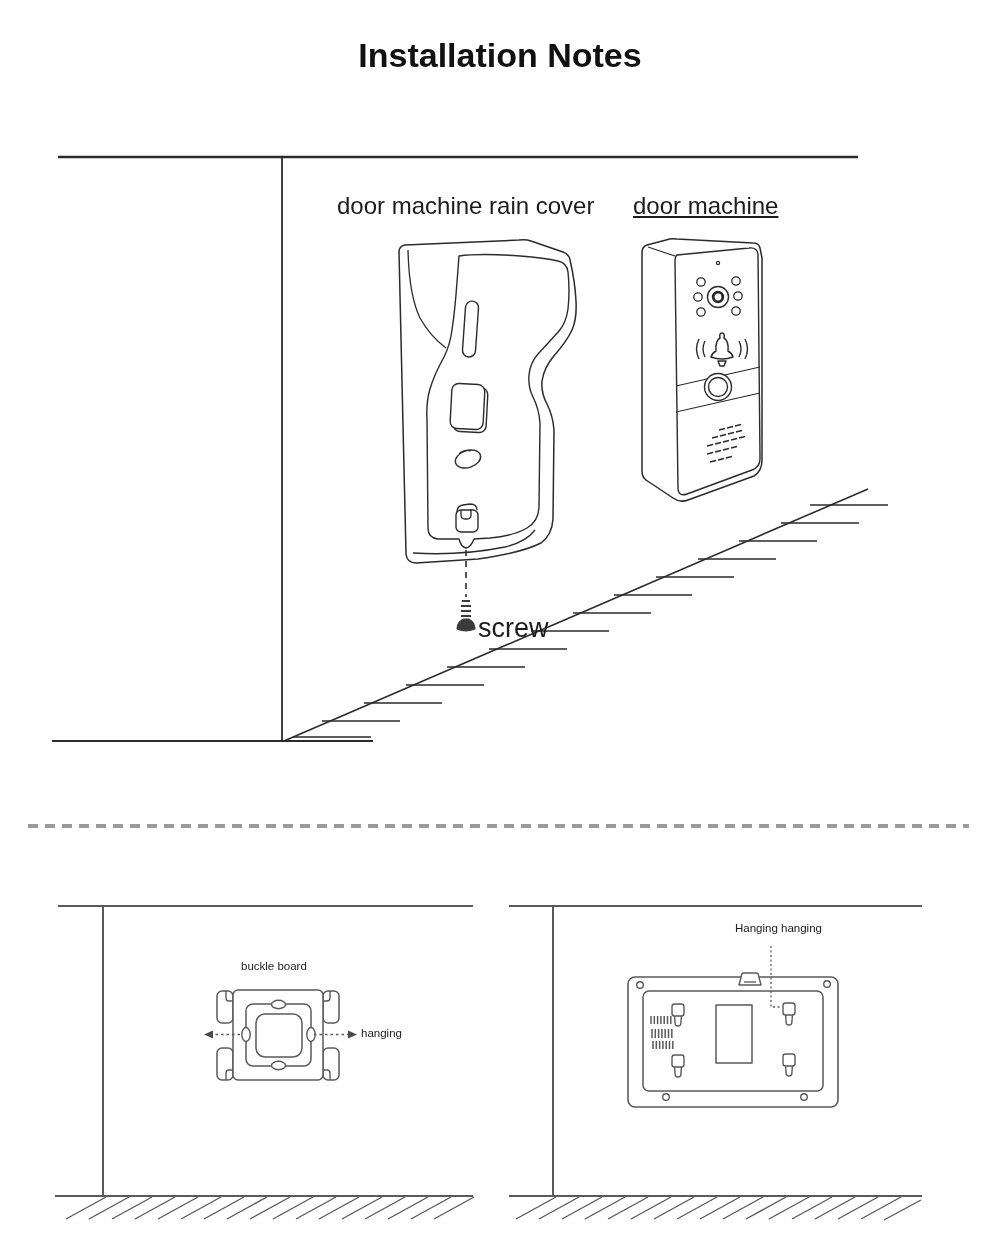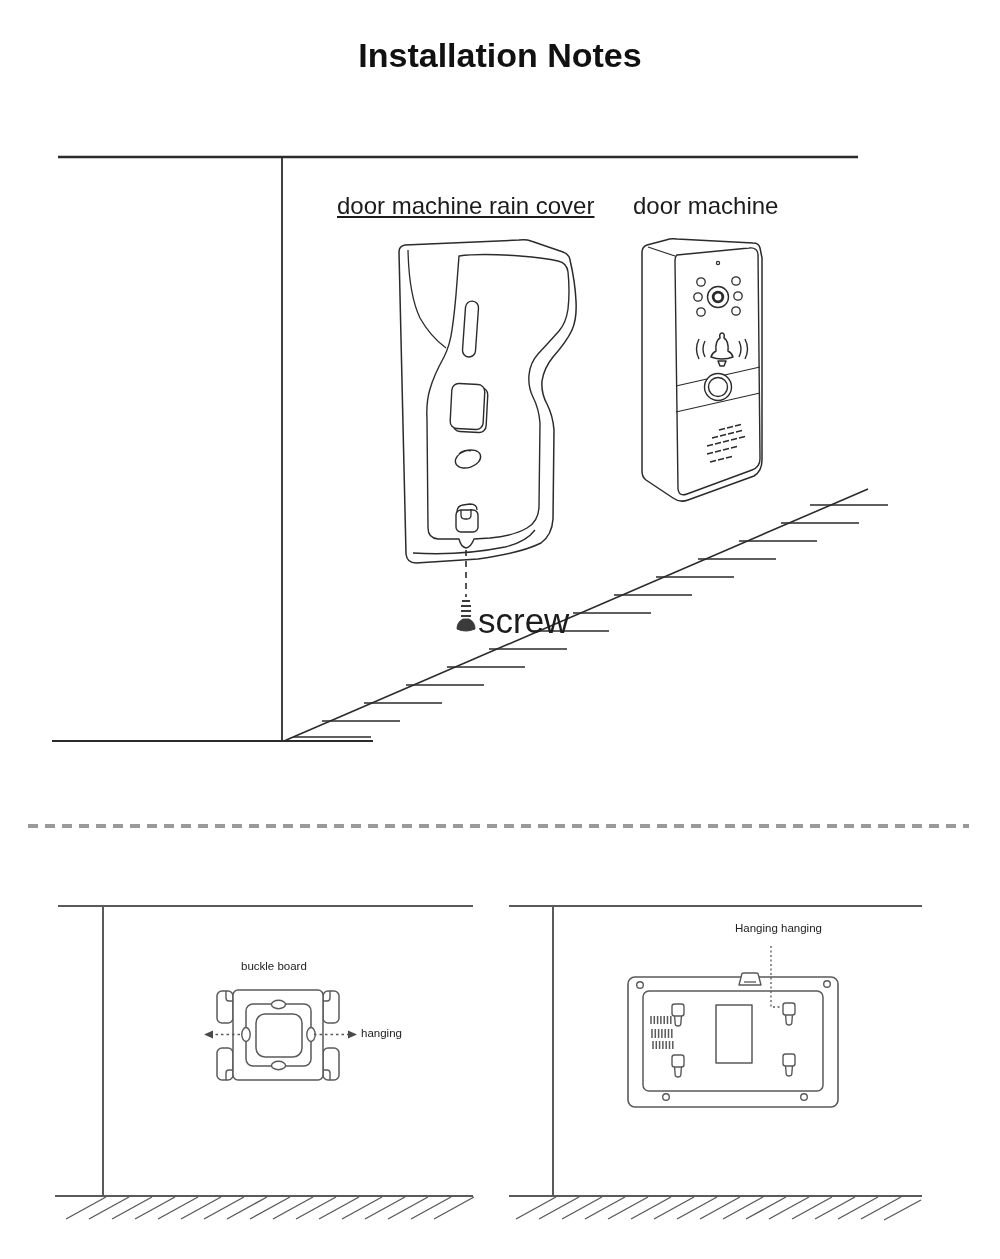--- a/index.html
+++ b/index.html
@@ -6,21 +6,21 @@
   body{
     width:1000px;height:1259px;position:relative;background:#ffffff;
     font-family:"Liberation Sans", sans-serif;overflow:hidden;
   }
   .page-title{
     position:absolute;left:0;top:36px;width:1000px;text-align:center;
     font-size:34px;font-weight:bold;color:#111;letter-spacing:0px;
   }
   .lbl{position:absolute;color:#1c1c1c;white-space:nowrap;}
   .lbl-lg{font-size:24px;}
-  .lbl-screw{font-size:35px;}
+  .lbl-screw{font-size:27px;margin-top:12px;}
   .lbl-sm{font-size:11.5px;color:#222;}
   .divider{
     position:absolute;left:28px;top:824px;width:941px;height:3.5px;
     background:repeating-linear-gradient(90deg,#9a9a9a 0 10px,transparent 10px 17px);
   }
   svg.scene{position:absolute;left:0;top:0;width:1000px;height:1259px;}
   .ink{stroke:#2b2b2b;fill:none;}
   .gink{stroke:#5a5a5a;fill:none;}
   .wfill{fill:#ffffff;}
 </style>
@@ -173,21 +173,21 @@
         <path class="gink wfill" stroke-width="1.4" d="M785.5 1065 L792.5 1065 L791.8 1074 Q791.5 1076 789 1076 Q786.5 1076 786.2 1074 Z"></path>
         <rect class="gink wfill" stroke-width="1.4" x="783" y="1054" width="12" height="12" rx="2.5"></rect>
       </g>
       <path class="gink" stroke-width="1.3" stroke-dasharray="2 2.5" d="M771 946 V 1007 H 780"></path>
     </g>
   </g>
 </svg>
 
 <div class="page-title">Installation Notes</div>
 
-<div class="lbl lbl-lg" style="left:337px;top:192px;text-decoration:underline;">door machine rain cover</div>
-<div class="lbl lbl-lg" style="left:633px;top:192px;">door machine</div>
+<div class="lbl lbl-lg" style="left:337px;top:192px;">door machine rain cover</div>
+<div class="lbl lbl-lg" style="left:633px;top:192px;text-decoration:underline;">door machine</div>
 <div class="lbl lbl-screw" style="left:478px;top:601px;">screw</div>
 
 <div class="divider"></div>
 
 <div class="lbl lbl-sm" style="left:241px;top:960px;">buckle board</div>
 <div class="lbl lbl-sm" style="left:361px;top:1027px;">hanging</div>
 <div class="lbl lbl-sm" style="left:735px;top:922px;">Hanging hanging</div>
 
 </body></html>

